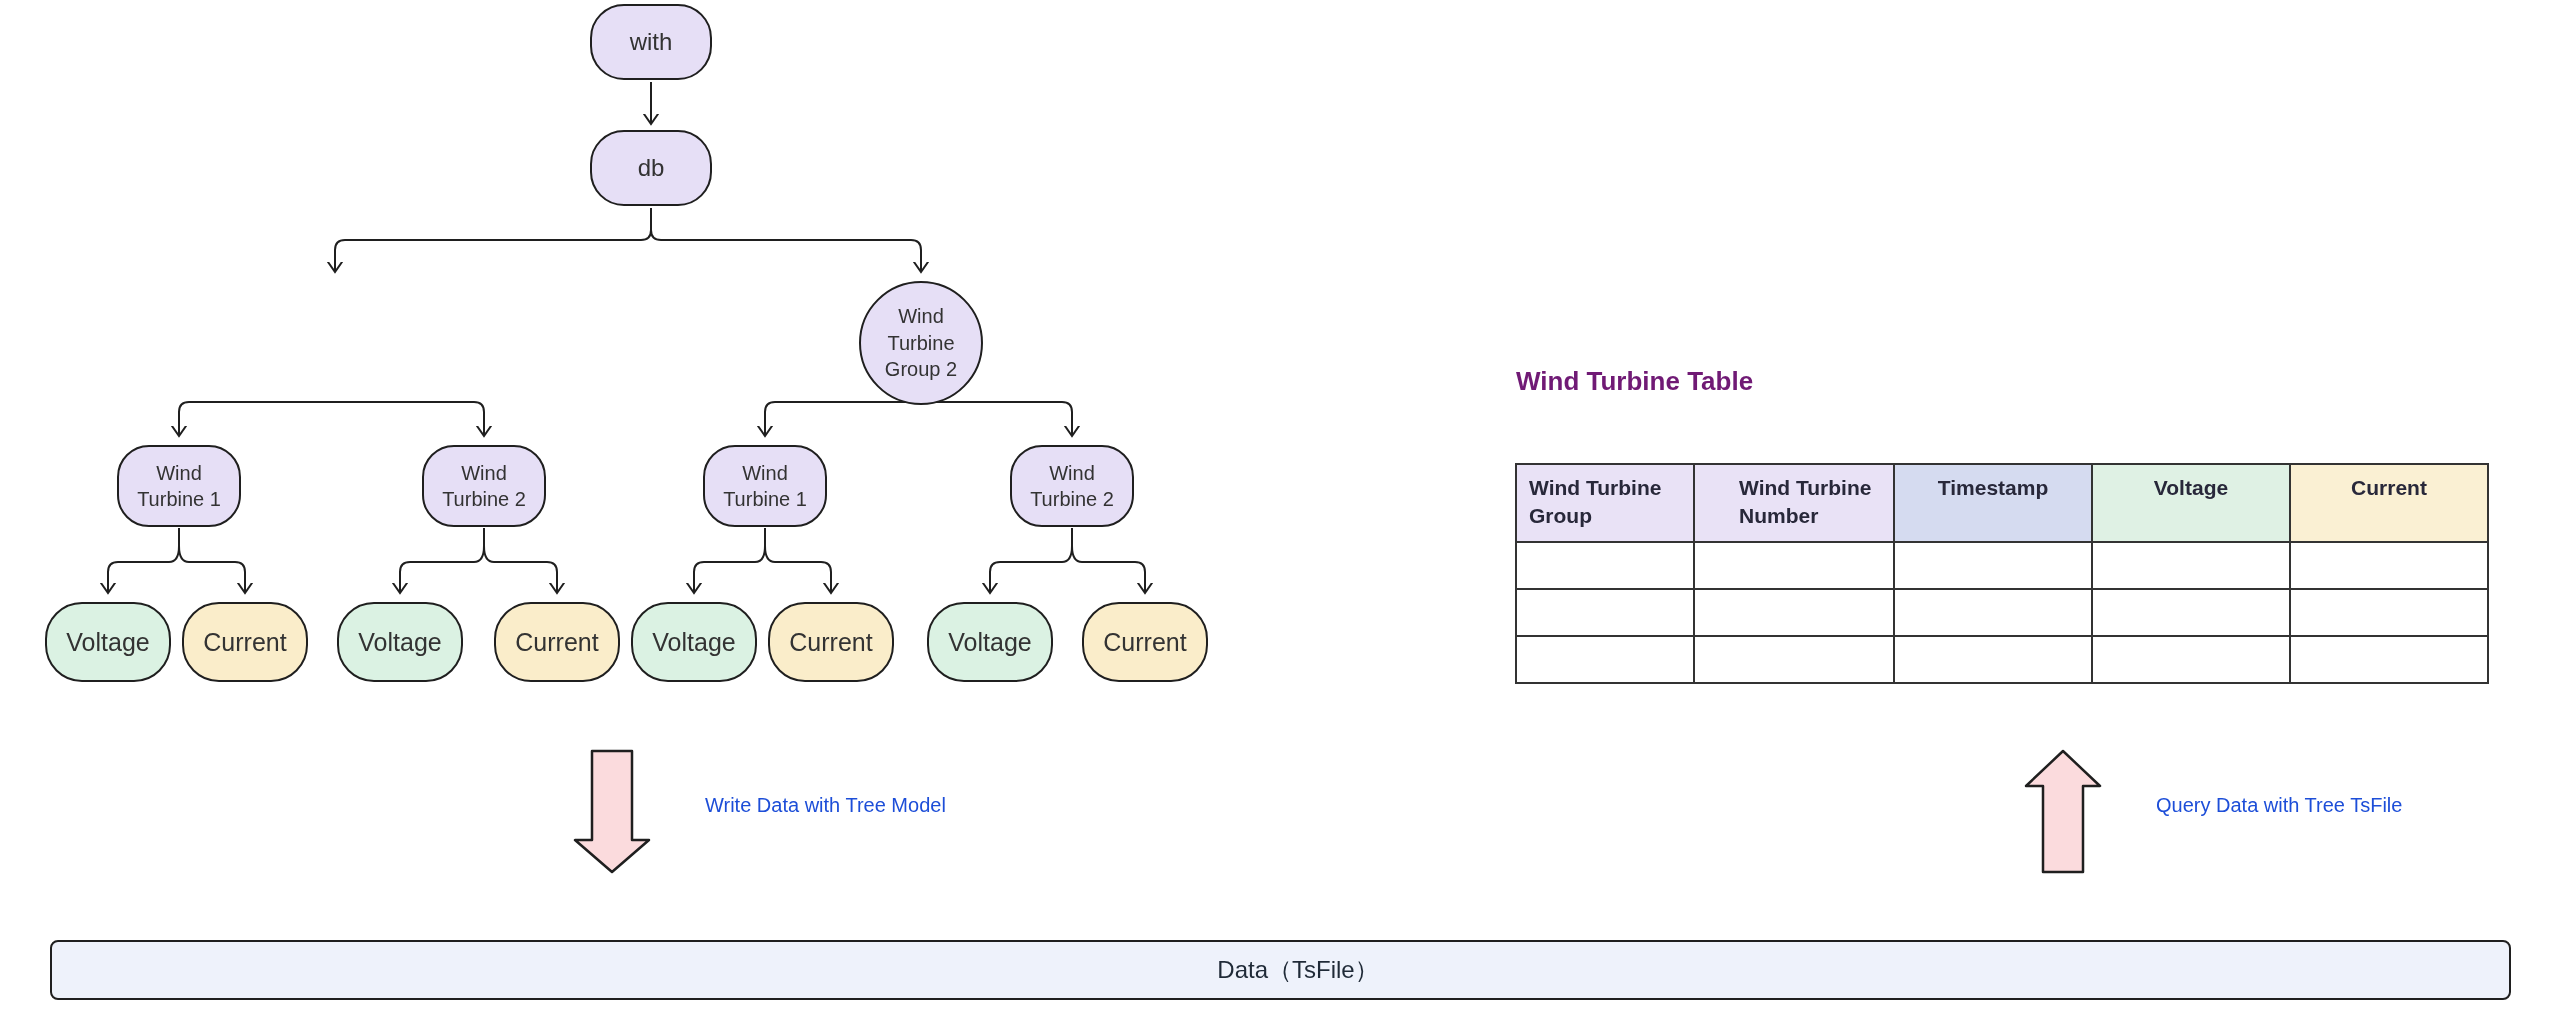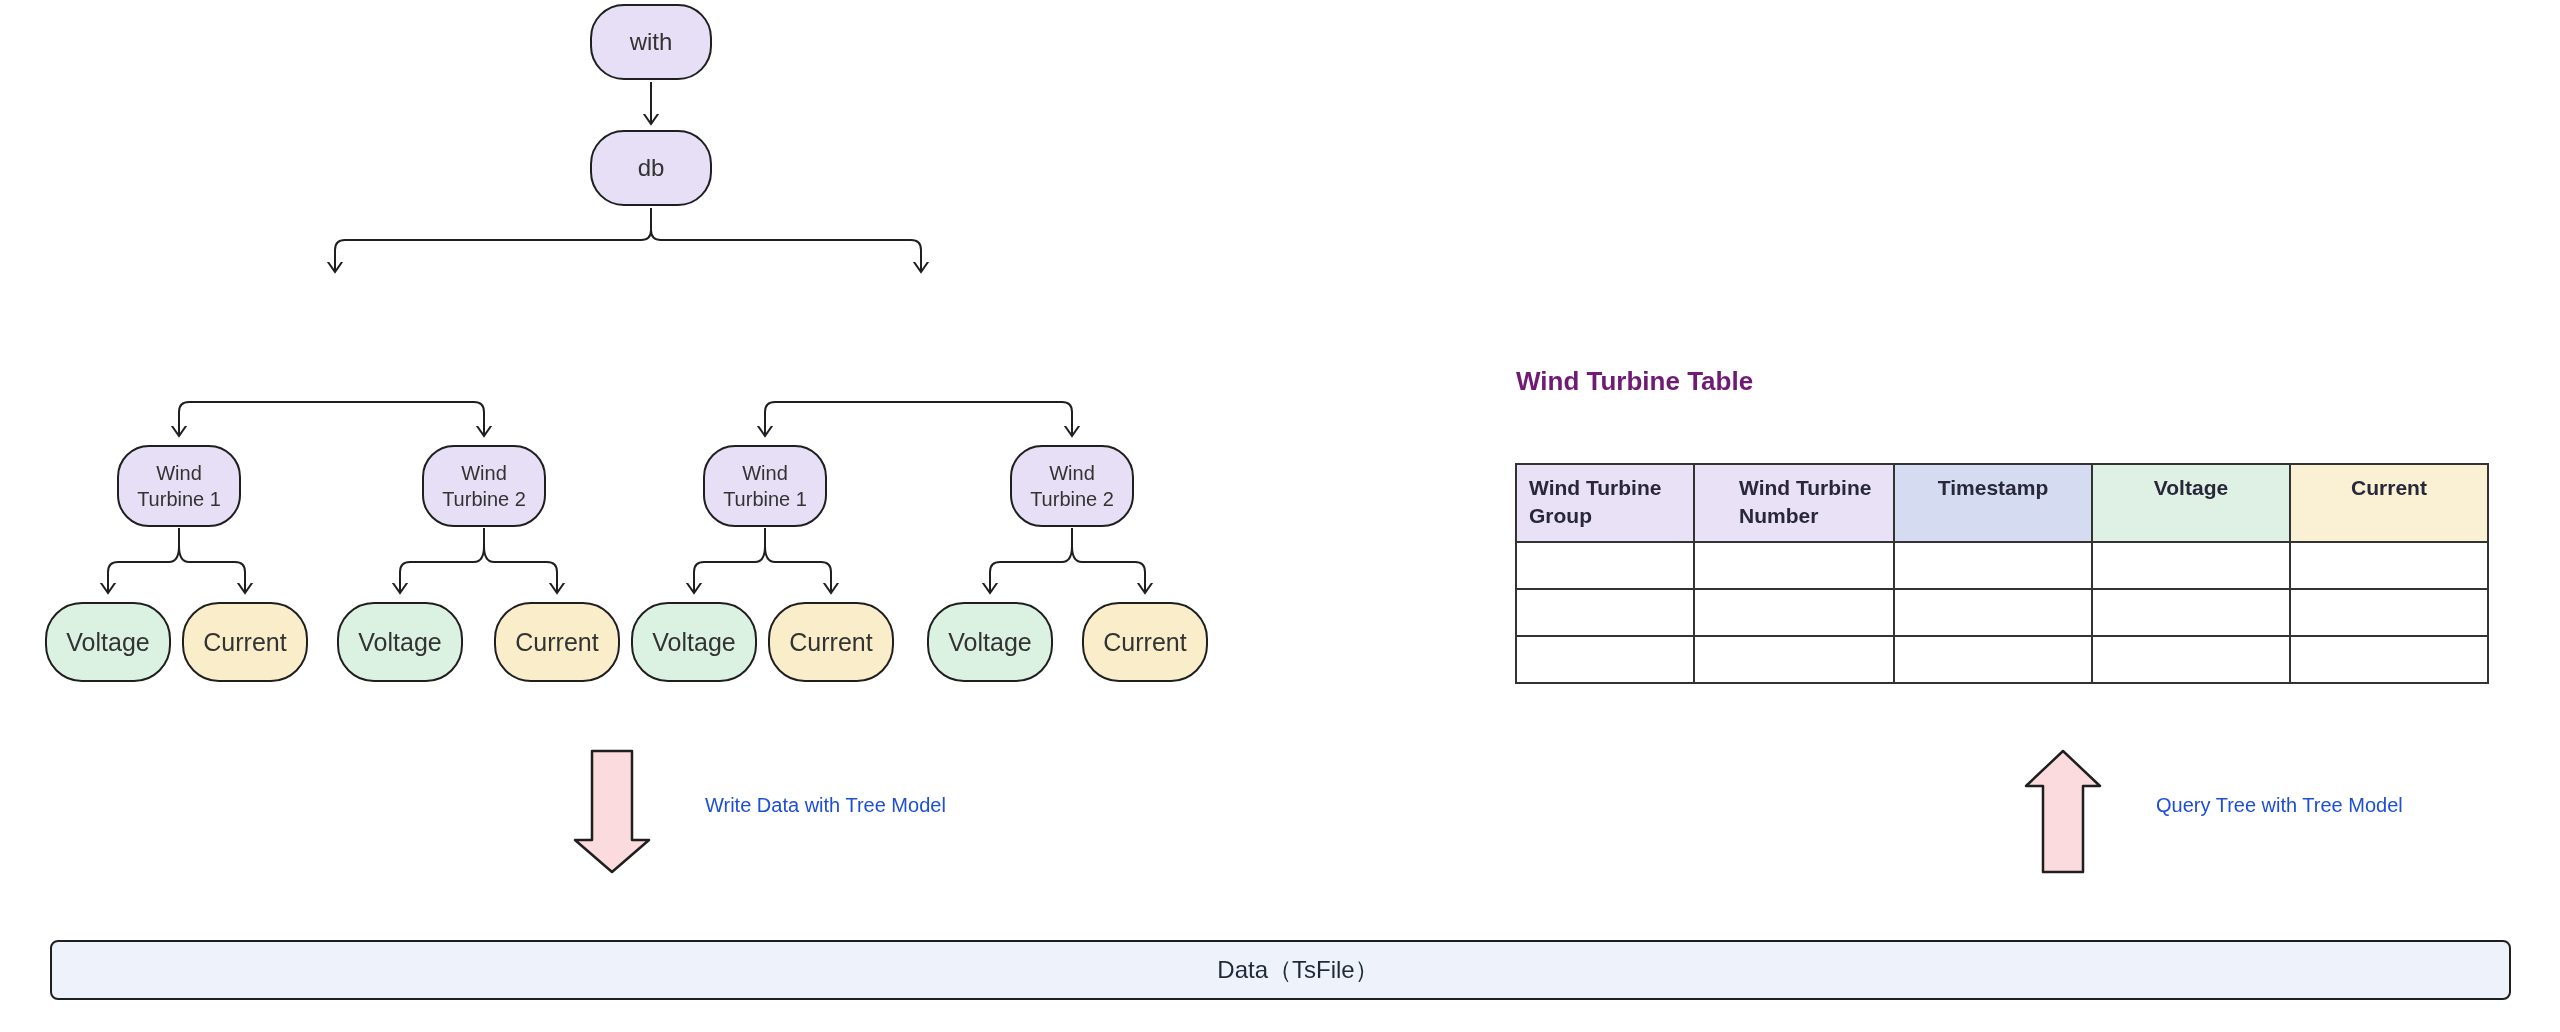--- a/index.html
+++ b/index.html
@@ -77,37 +77,38 @@
       <path class="edge" d="M 1072 528 L 1072 546 Q 1072 562 1082 562 L 1135 562 Q 1145 562 1145 572 L 1145 593" marker-end="url(#arrowhead)"></path>
     </g>
 
     <path class="block-arrow" d="M 592 751 L 632 751 L 632 840 L 649 840 L 612 872 L 575 840 L 592 840 Z"></path>
     <path class="block-arrow" d="M 2043 872 L 2043 786 L 2026 786 L 2063 751 L 2100 786 L 2083 786 L 2083 872 Z"></path>
   </svg>
 
   <div class="node purple stadium-lg" style="left:590px;top:4px;width:122px;height:76px">with</div>
   <div class="node purple stadium-lg" style="left:590px;top:130px;width:122px;height:76px">db</div>
 
+  <div class="node purple circle" style="left:859px;top:281px;width:124px;height:124px">Wind Turbine Group 2</div>
 
   <div class="node purple stadium-md" style="left:117px;top:445px;width:124px;height:82px">Wind Turbine 1</div>
   <div class="node purple stadium-md" style="left:422px;top:445px;width:124px;height:82px">Wind Turbine 2</div>
   <div class="node purple stadium-md" style="left:703px;top:445px;width:124px;height:82px">Wind Turbine 1</div>
   <div class="node purple stadium-md" style="left:1010px;top:445px;width:124px;height:82px">Wind Turbine 2</div>
 
   <div class="node green  stadium-leaf" style="left:45px;top:602px;width:126px;height:80px">Voltage</div>
   <div class="node yellow stadium-leaf" style="left:182px;top:602px;width:126px;height:80px">Current</div>
   <div class="node green  stadium-leaf" style="left:337px;top:602px;width:126px;height:80px">Voltage</div>
   <div class="node yellow stadium-leaf" style="left:494px;top:602px;width:126px;height:80px">Current</div>
   <div class="node green  stadium-leaf" style="left:631px;top:602px;width:126px;height:80px">Voltage</div>
   <div class="node yellow stadium-leaf" style="left:768px;top:602px;width:126px;height:80px">Current</div>
   <div class="node green  stadium-leaf" style="left:927px;top:602px;width:126px;height:80px">Voltage</div>
   <div class="node yellow stadium-leaf" style="left:1082px;top:602px;width:126px;height:80px">Current</div>
 
   <div class="arrow-label" style="left:657px;top:794px">Write Data with Tree Model</div>
-  <div class="arrow-label" style="left:2108px;top:794px">Query Tree with Tree Model</div>
+  <div class="arrow-label" style="left:2108px;top:794px">Query Data with Tree TsFile</div>
 
   <div class="table-title">Wind Turbine Table</div>
   <table class="wt-table">
     <colgroup>
       <col style="width:178px">
         <col style="width:200px">
         <col style="width:198px">
       <col style="width:198px">
         <col style="width:198px">
     </colgroup>

